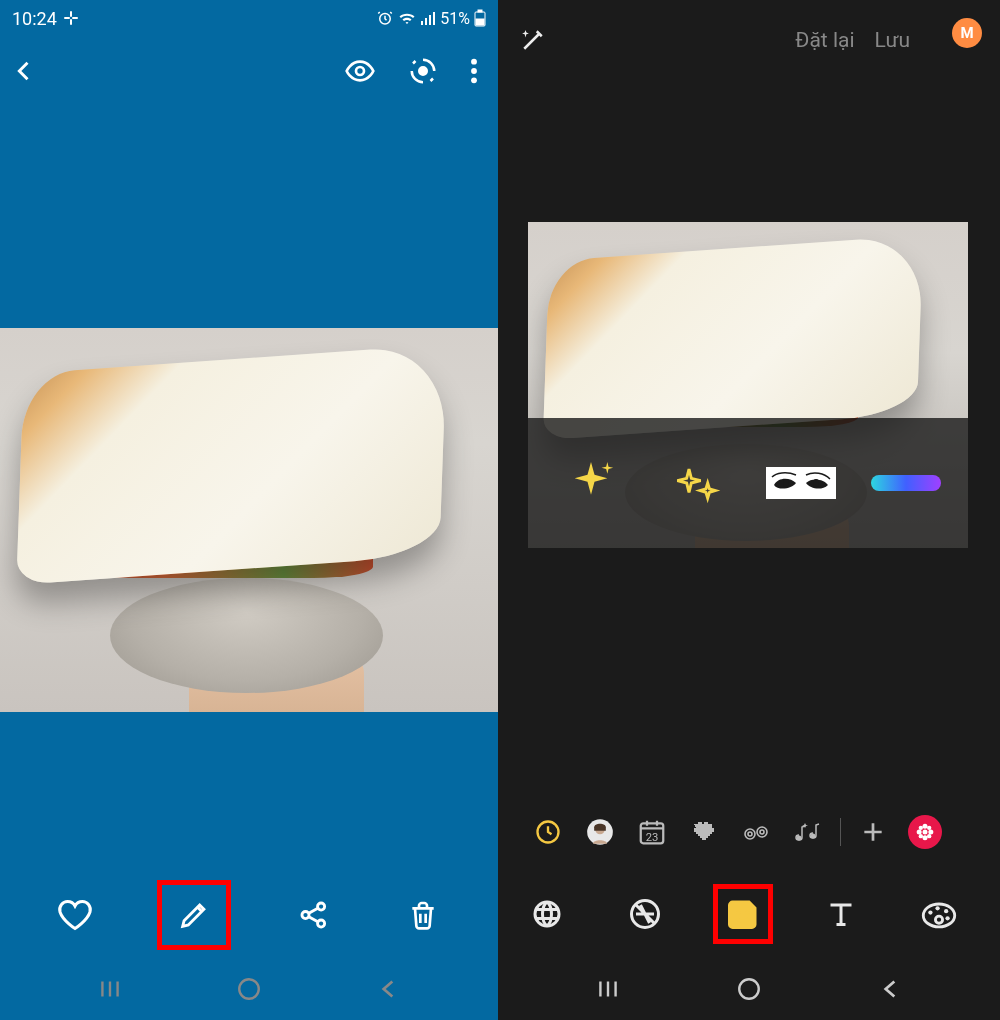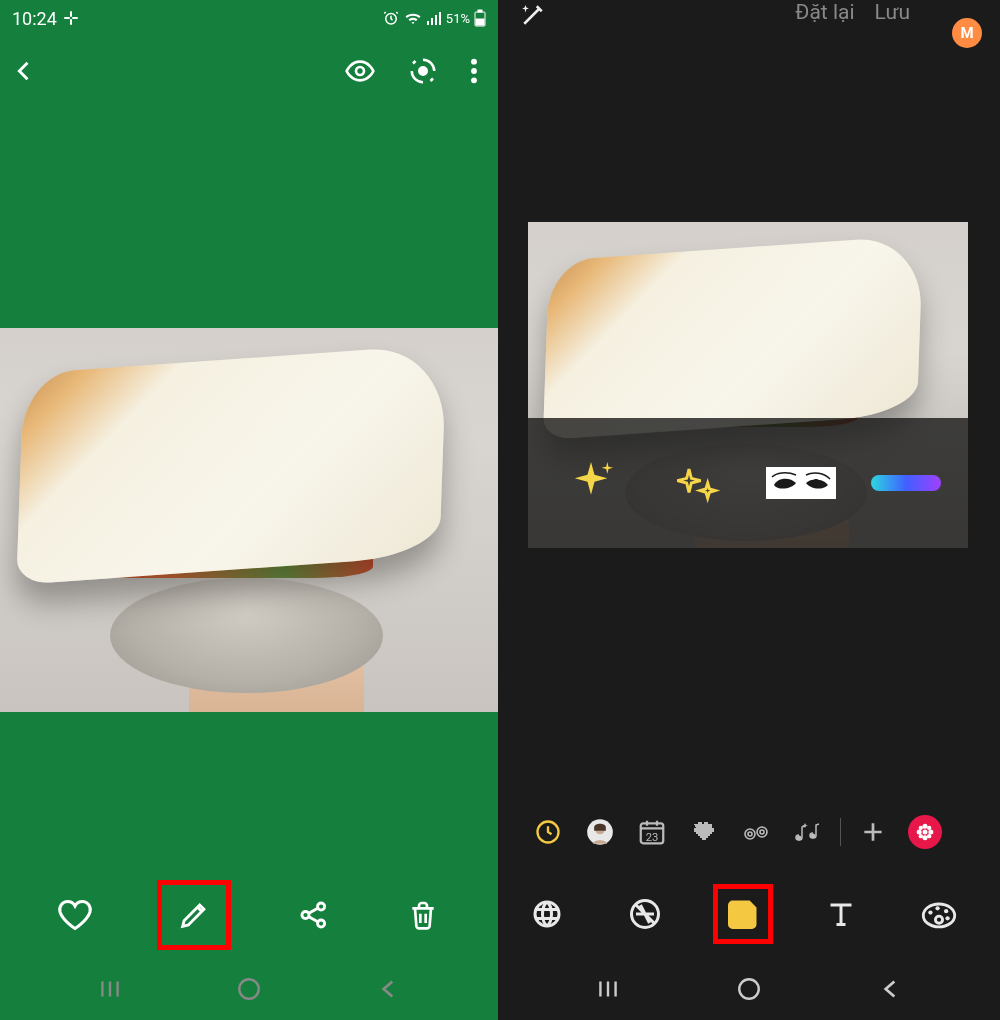--- a/index.html
+++ b/index.html
@@ -9,49 +9,50 @@
     background: #fff;
     font-family: -apple-system, Roboto, sans-serif;
     display: flex;
     overflow: hidden;
   }
   .phone {
     height: 1020px;
     position: relative;
     color: #fff;
   }
-  .phone-left { width: 498px; background: #15803d; }
+  .phone-left { width: 498px; background: #0369a1; }
   .phone-right { width: 502px; background: #1b1b1b; }
 
   
   .status-bar {
     height: 36px;
     display: flex;
     justify-content: space-between;
     align-items: center;
     padding: 0 12px;
     font-size: 18px;
   }
   .status-left, .status-right { display: flex; align-items: center; gap: 6px; }
-  .status-right { gap: 4px; font-size: 13px; }
+  .status-right { gap: 4px; font-size: 16px; }
 
   
   .viewer-top {
     height: 70px;
     display: flex;
     align-items: center;
     justify-content: space-between;
     padding: 0 20px 0 10px;
   }
   .top-icons-right { display: flex; gap: 32px; align-items: center; }
 
   
   .editor-top {
     height: 80px;
     display: flex;
+    align-items: center;
     padding: 0 20px;
     gap: 20px;
   }
   .editor-top .spacer { flex: 1; }
   .editor-top .btn-txt {
     color: #888;
     font-size: 21px;
   }
   .profile-badge {
     width: 30px; height: 30px;

